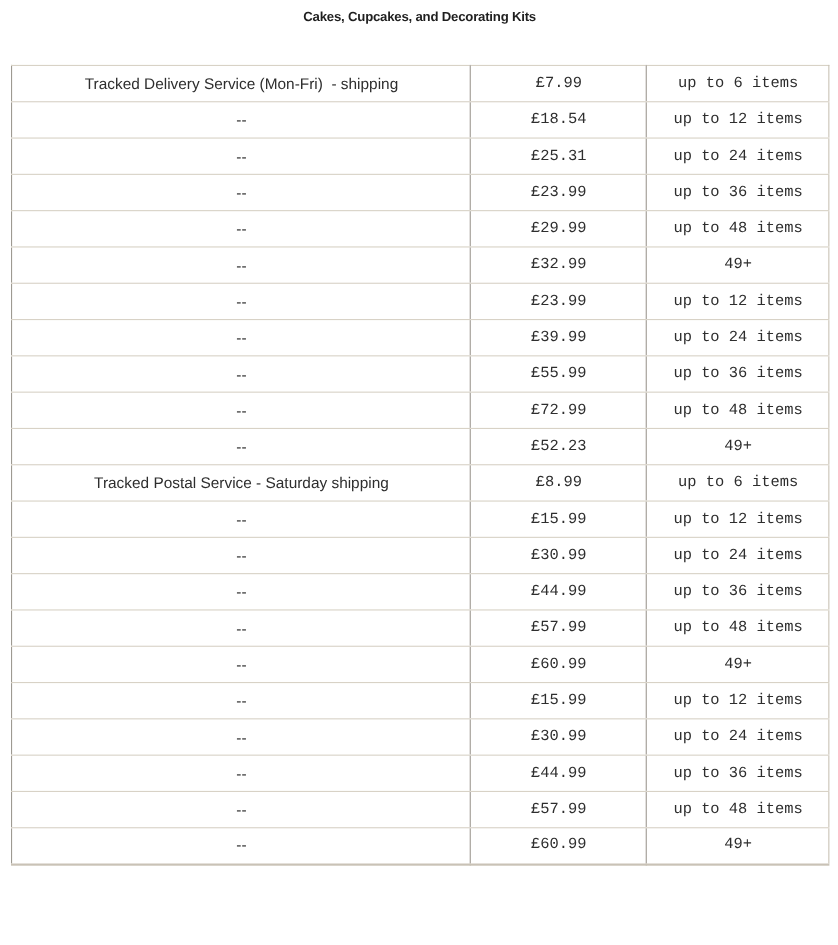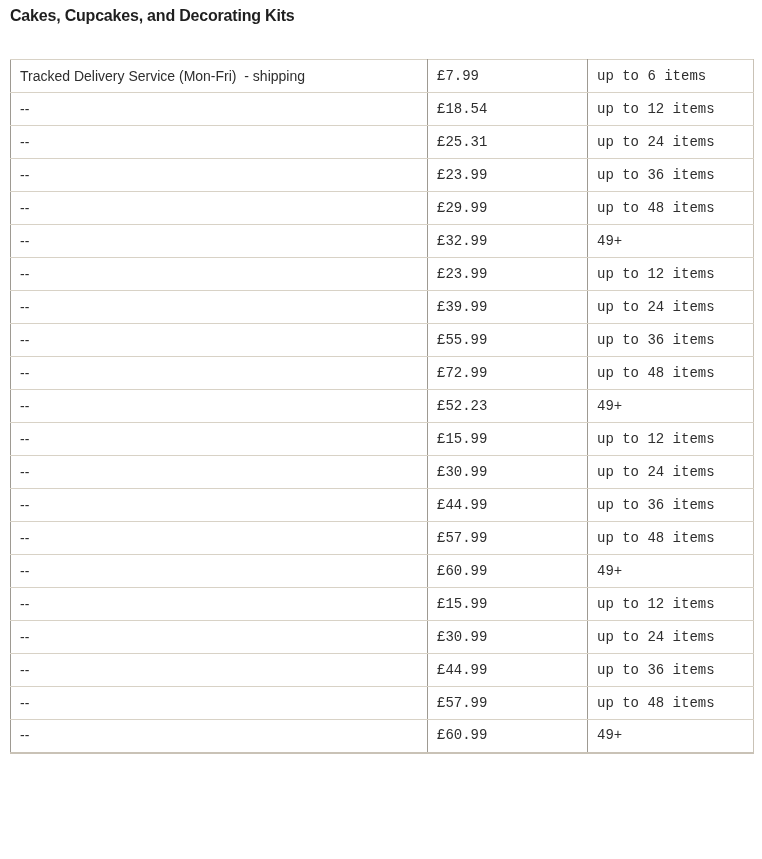--- a/index.html
+++ b/index.html
@@ -14,35 +14,37 @@
   .page {
     width: 762px;
     height: 859px;
     box-sizing: border-box;
     padding: 6px 9px 8px 10px;
     background: #ffffff;
     overflow: hidden;
   }
   .page-title {
     margin: 0;
-    font-size: 16px;
+    font-size: 12px;
     line-height: 19px;
     font-weight: 700;
     color: #1f1f1f;
     letter-spacing: -0.2px;
+    text-align: center;
   }
   table.pricing-table {
     border-collapse: collapse;
     table-layout: fixed;
     width: 743px;
     margin-top: 34px;
     border-top: 1px solid #d8d2c6;
     border-left: 1px solid #9e9a92;
     border-right: 1px solid #c9c2b6;
     border-bottom: 2px solid #c9c2b6;
+    text-align: center;
   }
   table.pricing-table td {
     box-sizing: border-box;
     height: 33px;
     padding: 0 8px 0 9px;
     font-size: 14px;
     line-height: 17px;
     color: #2e2e2e;
     vertical-align: middle;
     white-space: pre-wrap;
@@ -116,20 +118,25 @@
           <td>--</td>
           <td>£72.99</td>
           <td>up to 48 items</td>
         </tr>
         <tr>
           <td>--</td>
           <td>£52.23</td>
           <td>49+</td>
         </tr>
         <tr>
+          <td>Tracked Postal Service - Saturday shipping</td>
+          <td>£8.99</td>
+          <td>up to 6 items</td>
+        </tr>
+        <tr>
           <td>--</td>
           <td>£15.99</td>
           <td>up to 12 items</td>
         </tr>
         <tr>
           <td>--</td>
           <td>£30.99</td>
           <td>up to 24 items</td>
         </tr>
         <tr>

